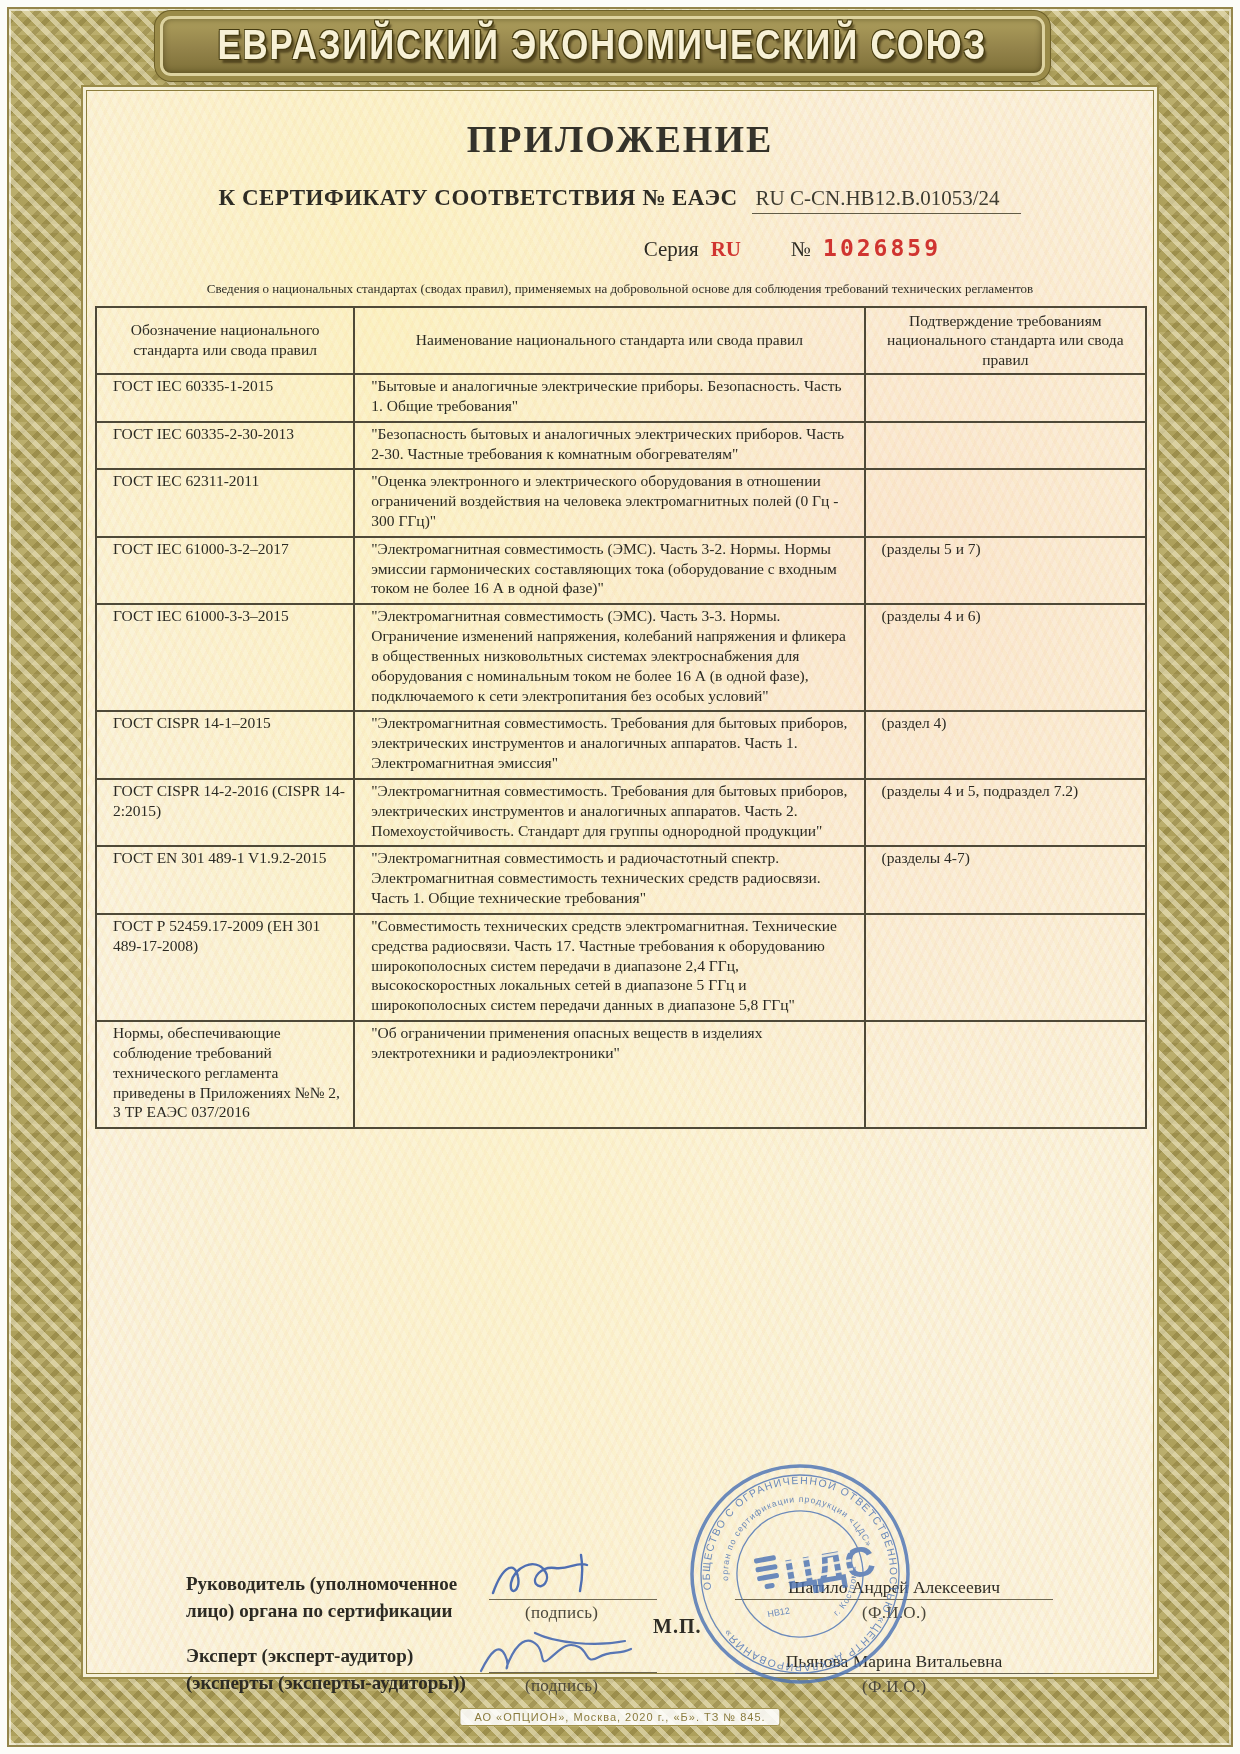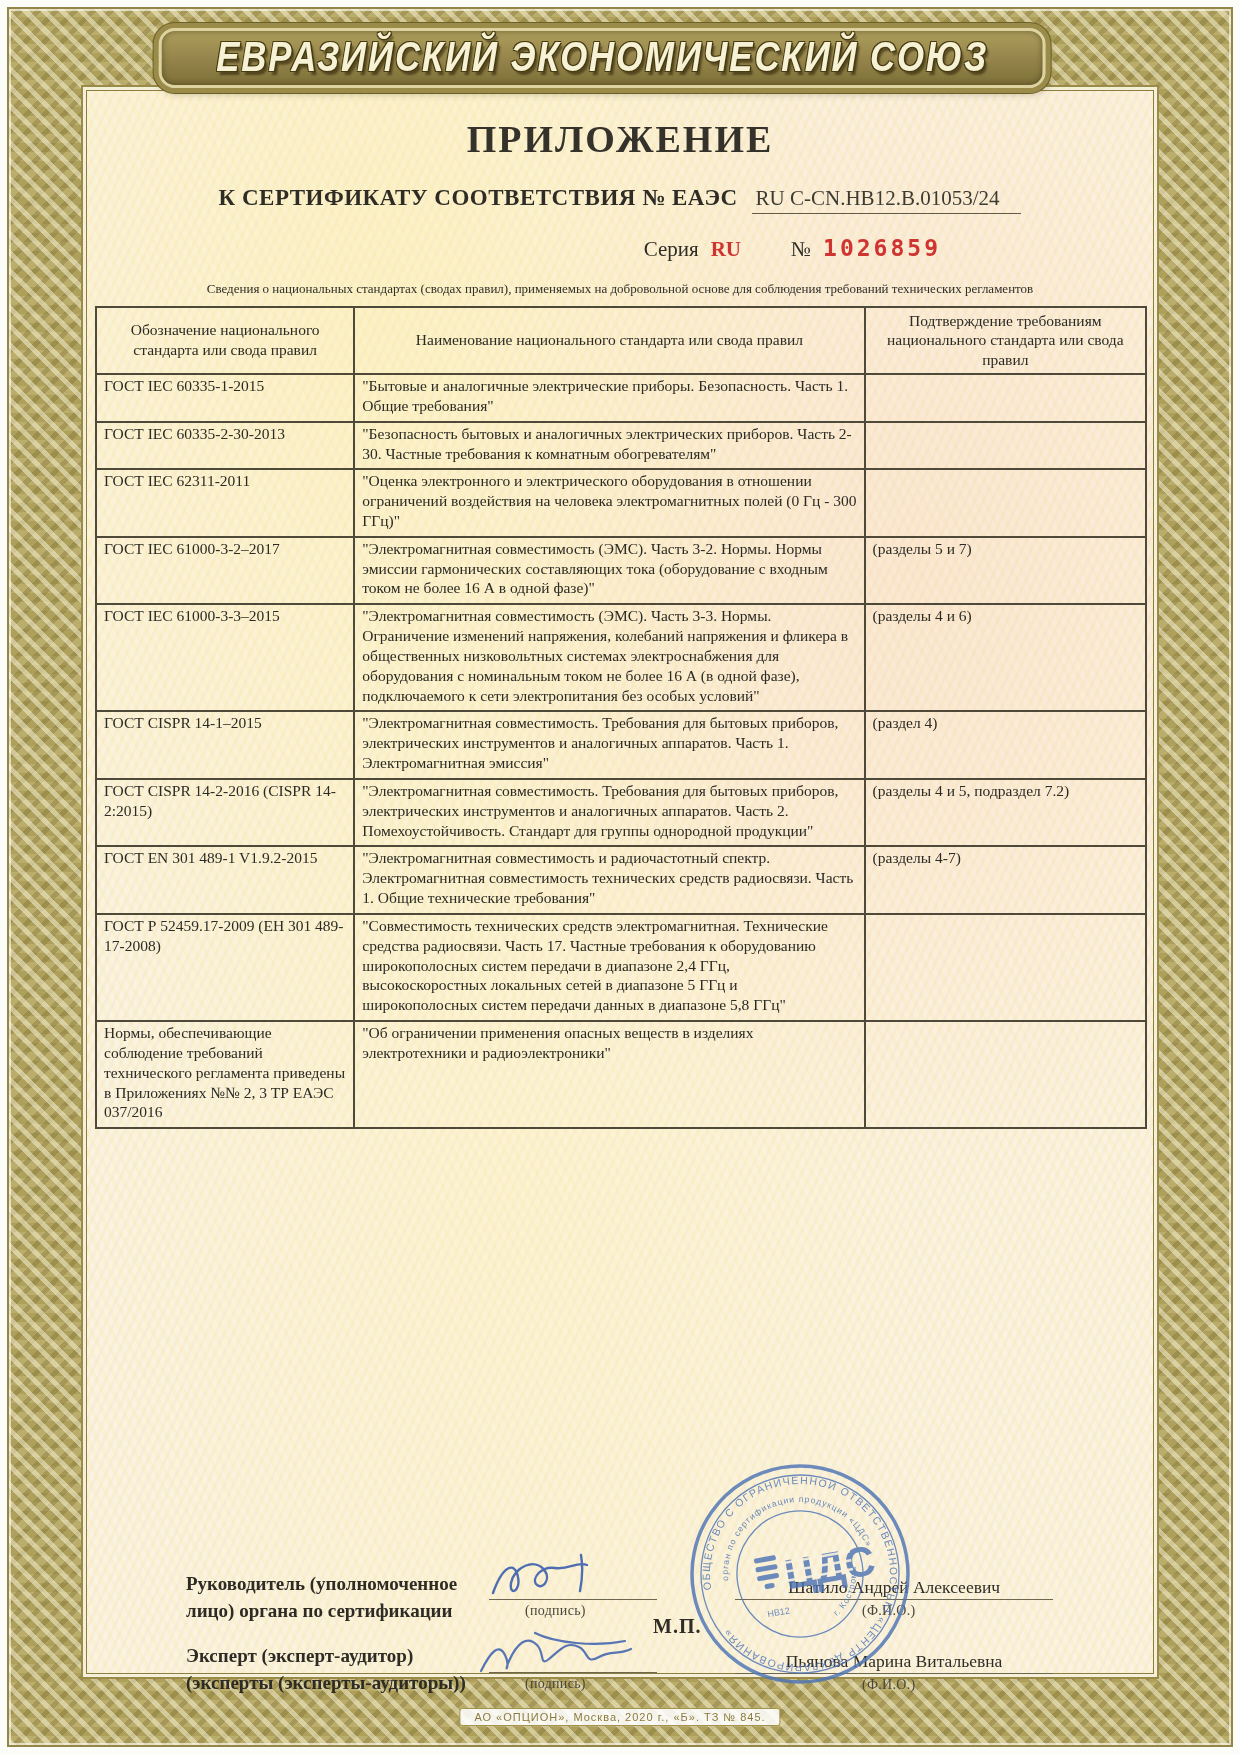--- a/index.html
+++ b/index.html
@@ -24,27 +24,26 @@
       radial-gradient(ellipse at 40% 70%, rgba(255,242,170,.28), rgba(255,242,170,0) 45%),
       repeating-linear-gradient(115deg, rgba(235,160,140,.07) 0 3px, rgba(235,160,140,0) 3px 8px),
       repeating-linear-gradient(62deg, rgba(248,222,110,.10) 0 4px, rgba(248,222,110,0) 4px 9px);
     border:1px solid #8d7e3e;
     box-shadow: 0 0 0 3px rgba(250,245,226,.95), 0 0 0 5px #9a8b49;
   }
   .content { position:relative; width:100%; height:100%; }
 
   
   .banner {
-    position:absolute; top:28px; left:50%; transform:translateX(-52%);
+    position:absolute; top:16px; left:50%; transform:translateX(-52%);
     z-index:5; padding:5px 30px 7px;
     background:linear-gradient(180deg,#ad9e5c 0%, #93834a 55%, #7e7038 100%);
-    border:3px solid #ddd3a0; border-radius:16px;
+    border:3px solid #ddd3a0; border-radius:11px;
     box-shadow:0 0 0 5px #9a8b49, 0 0 0 6px #6c5f27, 2px 4px 8px rgba(55,45,10,.45), inset 0 0 6px rgba(40,32,5,.5);
     white-space:nowrap;
-    font-style:italic;
   }
   .banner-text {
     display:inline-block; transform:scale(.94,1.14);
     font-family:"Liberation Sans","DejaVu Sans",sans-serif;
     font-weight:800; font-size:37px; letter-spacing:2px; color:#f7f1d6;
     text-shadow:1.5px 1.5px 0 #463c10, -1px -1px 0 #463c10, 1px -1px 0 #463c10,
                 -1px 1px 0 #463c10, 3px 3.5px 2px rgba(40,30,5,.55);
   }
 
   
@@ -57,30 +56,30 @@
   .series-value { color:var(--accent-red,#d03430); font-weight:700; }
   .number-value { color:var(--accent-red,#d03430); font-weight:700; font-size:23px;
                   font-family:"DejaVu Sans Mono","Liberation Mono",monospace; letter-spacing:3px; }
   .intro { max-width:880px; margin:18px auto 0; text-align:center; font-size:13px; line-height:1.35; color:#2f2e27; }
 
   
   table.standards { width:calc(100% - 14px); margin:8px 6px 0 8px; border-collapse:collapse; table-layout:fixed;
                     font-size:15.5px; line-height:1.28; color:#2b2a23; }
   table.standards, table.standards th, table.standards td { border:2px solid #4e4938; }
   table.standards th { font-weight:400; text-align:center; vertical-align:middle; padding:3px 6px; }
-  table.standards td { vertical-align:top; text-align:left; padding:1px 7px 5px 7px;border-radius:14px; }
+  table.standards td { vertical-align:top; text-align:left; padding:1px 7px 5px 16px;border-radius:14px; }
   col.c1 { width:24.6%; } col.c2 { width:48.6%; } col.c3 { width:26.8%; }
 
   
   .signatures { position:absolute; left:0; right:0; top:1452px; height:135px; font-size:19px; }
   .sig-label { position:absolute; left:99px; width:345px; font-weight:700; line-height:1.42; color:#2d2b24; }
   .sig-label.l1 { top:2px; } .sig-label.l2 { top:74px; }
   .sig-line { position:absolute; width:168px; border-bottom:1.2px solid #6d6752; }
   .sig-line.s1 { left:402px; top:30px; } .sig-line.s2 { left:402px; top:103px; }
-  .caption { position:absolute; font-size:14px; color:#4a473c; letter-spacing:.3px; }
+  .caption { position:absolute; font-size:17px; color:#4a473c; letter-spacing:.3px; }
   .cap-p1 { left:438px; top:34px; } .cap-p2 { left:438px; top:107px; }
   .mp { position:absolute; left:566px; top:46px; font-size:20px; font-weight:700; letter-spacing:1px; }
   .sig-name { position:absolute; width:318px; text-align:center; font-size:17.5px;
               border-bottom:1.2px solid #6d6752; padding-bottom:1px; }
   .sig-name.n1 { left:648px; top:8px; } .sig-name.n2 { left:648px; top:82px; }
   .cap-f1 { left:775px; top:34px; } .cap-f2 { left:775px; top:108px; }
   .ink { position:absolute; z-index:3; }
   .ink1 { left:398px; top:-18px; } .ink2 { left:388px; top:52px; }
 
   

